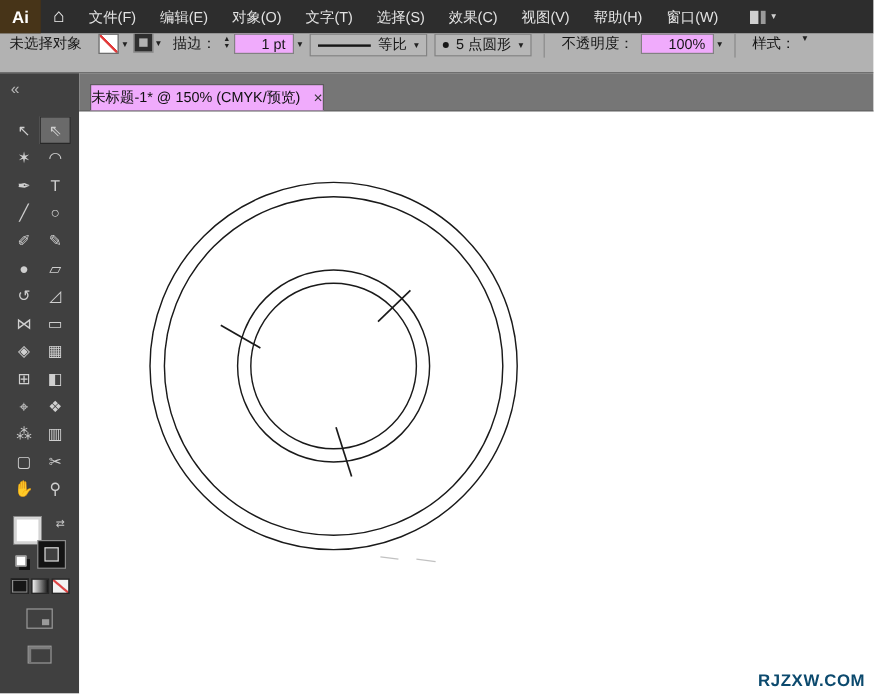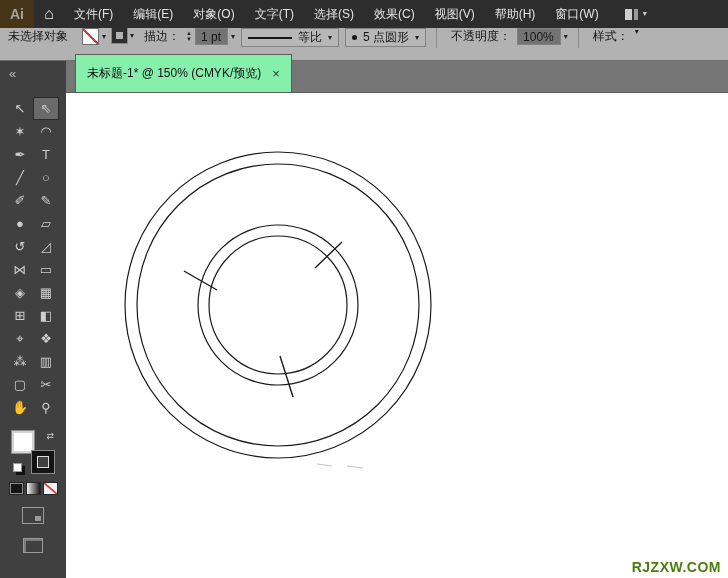--- a/index.html
+++ b/index.html
@@ -6,21 +6,21 @@
   body{
     width:728px;height:578px;overflow:hidden;background:#fff;
     font-family:"Liberation Sans","DejaVu Sans",sans-serif;
     -webkit-font-smoothing:antialiased;
   }
   .app{width:728px;height:578px;display:flex;flex-direction:column;}
 
   
   .menubar{flex:0 0 28px;height:28px;background:#2d2d2d;display:flex;align-items:center;
     color:#e3e3e3;font-size:12px;}
-  .ai-logo{width:34px;height:28px;background:#473418;color:#a3a3a3;font-weight:bold;
+  .ai-logo{width:34px;height:28px;background:#473418;color:#ffffff;font-weight:bold;
     font-size:14px;display:flex;align-items:center;justify-content:center;}
   .home{width:30px;text-align:center;font-size:16px;color:#ededed;}
   .menu-item{padding:0 10px;line-height:28px;white-space:nowrap;}
   .workspace{margin-left:16px;display:flex;align-items:center;gap:5px;}
   .ws-icon{display:inline-flex;gap:2px;align-items:center;}
   .ws-icon i{display:inline-block;width:7px;height:11px;background:#cfcfcf;}
   .ws-icon i + i{width:4px;height:11px;background:#9a9a9a;}
   .dd{font-size:8px;color:#222;line-height:1;}
   .menubar .dd{color:#cfcfcf;}
 
@@ -30,21 +30,21 @@
     box-sizing:border-box;white-space:nowrap;overflow:hidden;}
   .status{margin-right:8px;}
   .cb-group{display:inline-flex;align-items:center;gap:3px;}
   .swatch-none{width:15px;height:15px;display:inline-block;border:1px solid #6e6e6e;
     background:linear-gradient(to top right,#fff 44%,#e23b3b 46%,#e23b3b 54%,#fff 56%);}
   .stroke-swatch{width:15px;height:15px;display:inline-block;box-sizing:border-box;
     border:4px solid #2e2e2e;outline:1px solid #888;background:transparent;}
   .cb-label{margin-left:4px;}
   .stepper{display:inline-flex;flex-direction:column;font-size:6px;color:#222;
     line-height:5px;gap:1px;}
-  .field{background:#737373;border:1px solid #828282;padding:1px 6px 1px 5px;min-width:24px;
+  .field{background:#f0abfc;border:1px solid #828282;padding:1px 6px 1px 22px;min-width:24px;
     height:17px;line-height:15px;box-sizing:border-box;display:inline-block;}
   .cb-dd{display:inline-flex;align-items:center;gap:6px;background:#b7b7b7;
     border:1px solid #828282;height:19px;padding:0 6px;box-sizing:border-box;}
   .profile-line{width:44px;height:2px;background:#161616;}
   .brush-dot{width:5px;height:5px;border-radius:50%;background:#161616;}
   .divider{width:1px;height:20px;background:#8a8a8a;margin:0 4px;flex:0 0 1px;}
 
   
   .main{flex:1;display:flex;min-height:0;}
 
@@ -77,29 +77,29 @@
   .draw-row{margin:12px auto 0;width:20px;height:15px;border:1px solid #9a9a9a;position:relative;}
   .draw-row::after{content:"";position:absolute;right:2px;bottom:2px;width:6px;height:5px;
     background:#9a9a9a;}
   .screen-row{margin:14px auto 0;width:18px;height:13px;border:1px solid #9a9a9a;
     box-shadow:inset 2px 2px 0 #7c7c7c;}
 
   
   .right-area{flex:1;display:flex;flex-direction:column;min-width:0;}
   .tabstrip{flex:0 0 32px;height:32px;background:#767676;border-bottom:1px solid #5c5c5c;
     display:flex;align-items:flex-end;padding-left:9px;box-sizing:border-box;}
-  .tab{height:38px;background:#86efac;display:flex;align-items:center;gap:11px;
-    padding:0 11px;font-size:12px;color:#101010;border:1px solid #5c5c5c;border-bottom:none;
+  .tab{height:22px;background:#f0abfc;display:flex;align-items:center;gap:11px;
+    padding:0 0;font-size:12px;color:#101010;border:1px solid #5c5c5c;border-bottom:none;
     box-sizing:border-box;white-space:nowrap;}
   .tab-close{font-size:13px;color:#333;line-height:1;}
 
   .canvas{flex:1;background:#ffffff;position:relative;overflow:hidden;}
   .canvas svg{position:absolute;left:0;top:0;}
   .watermark{position:absolute;right:7px;bottom:3px;font-size:14px;font-weight:600;
-    color:#4d7c0f;letter-spacing:.5px;}
+    color:#0c4a6e;letter-spacing:.5px;}
 </style>
 </head>
 <body>
 
 <div class="app">
 
   <div class="menubar">
     <div class="ai-logo">Ai</div>
     <div class="home">⌂</div>
     <div class="menu-item">文件(F)</div>

